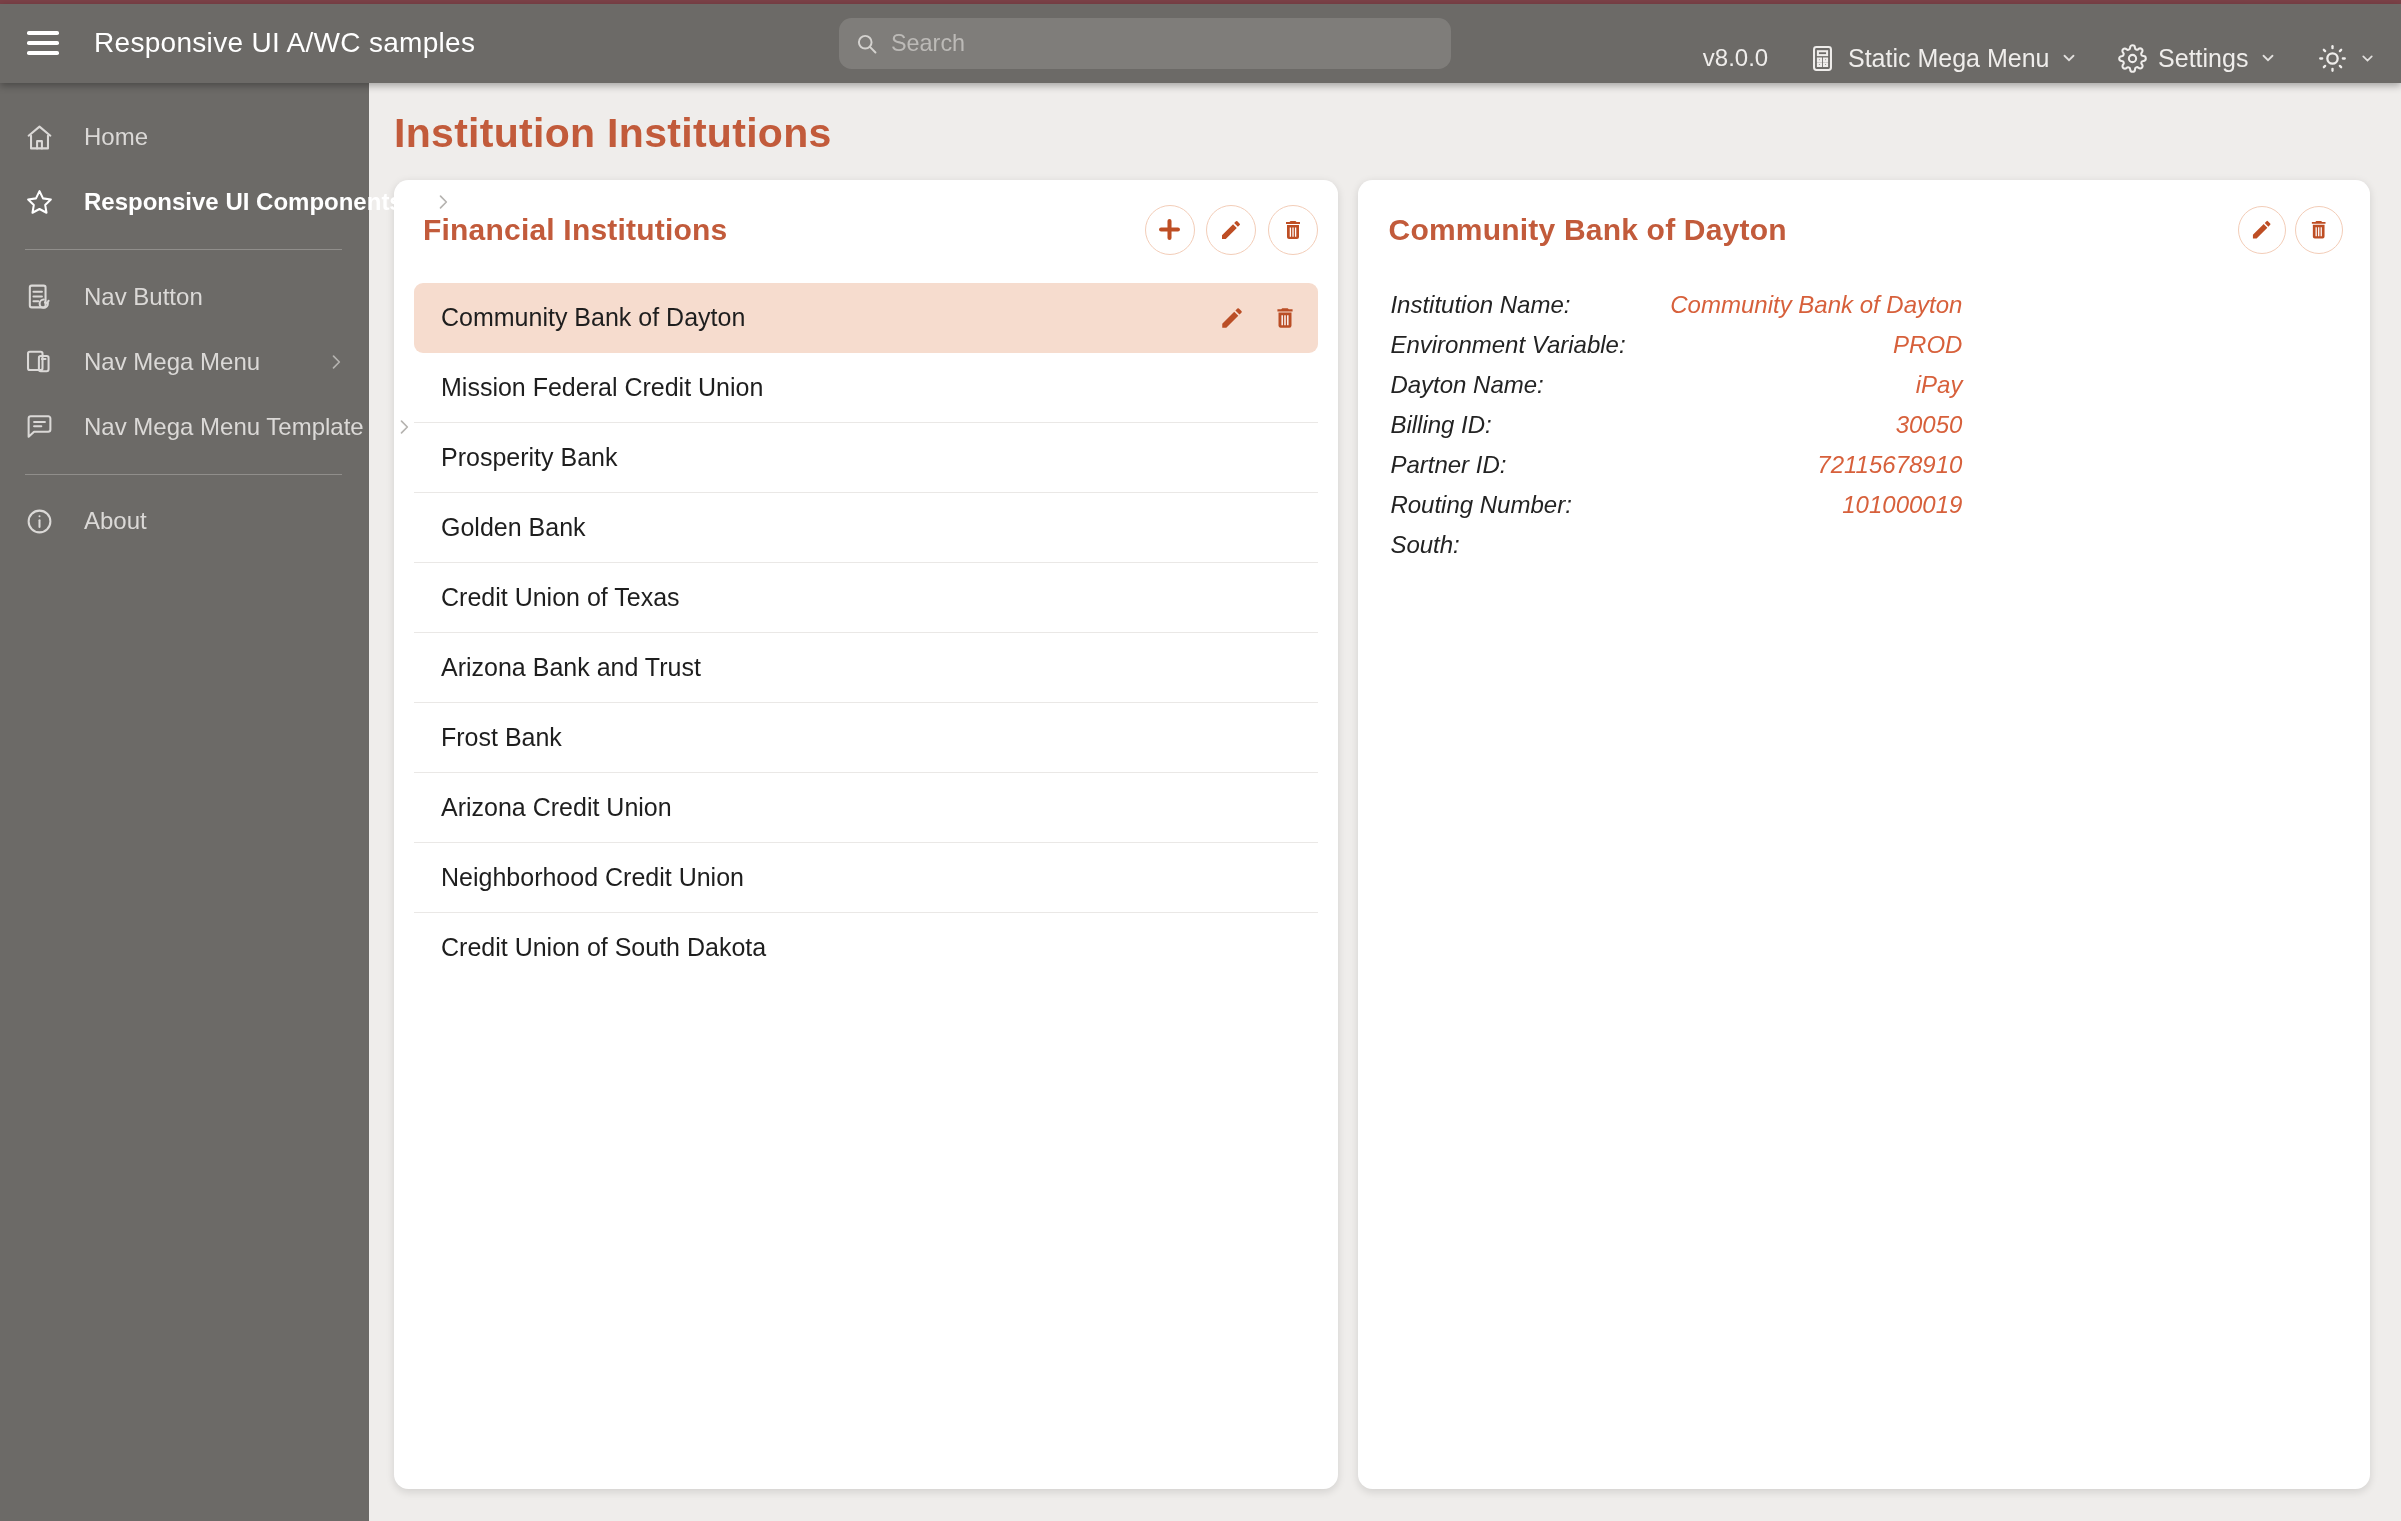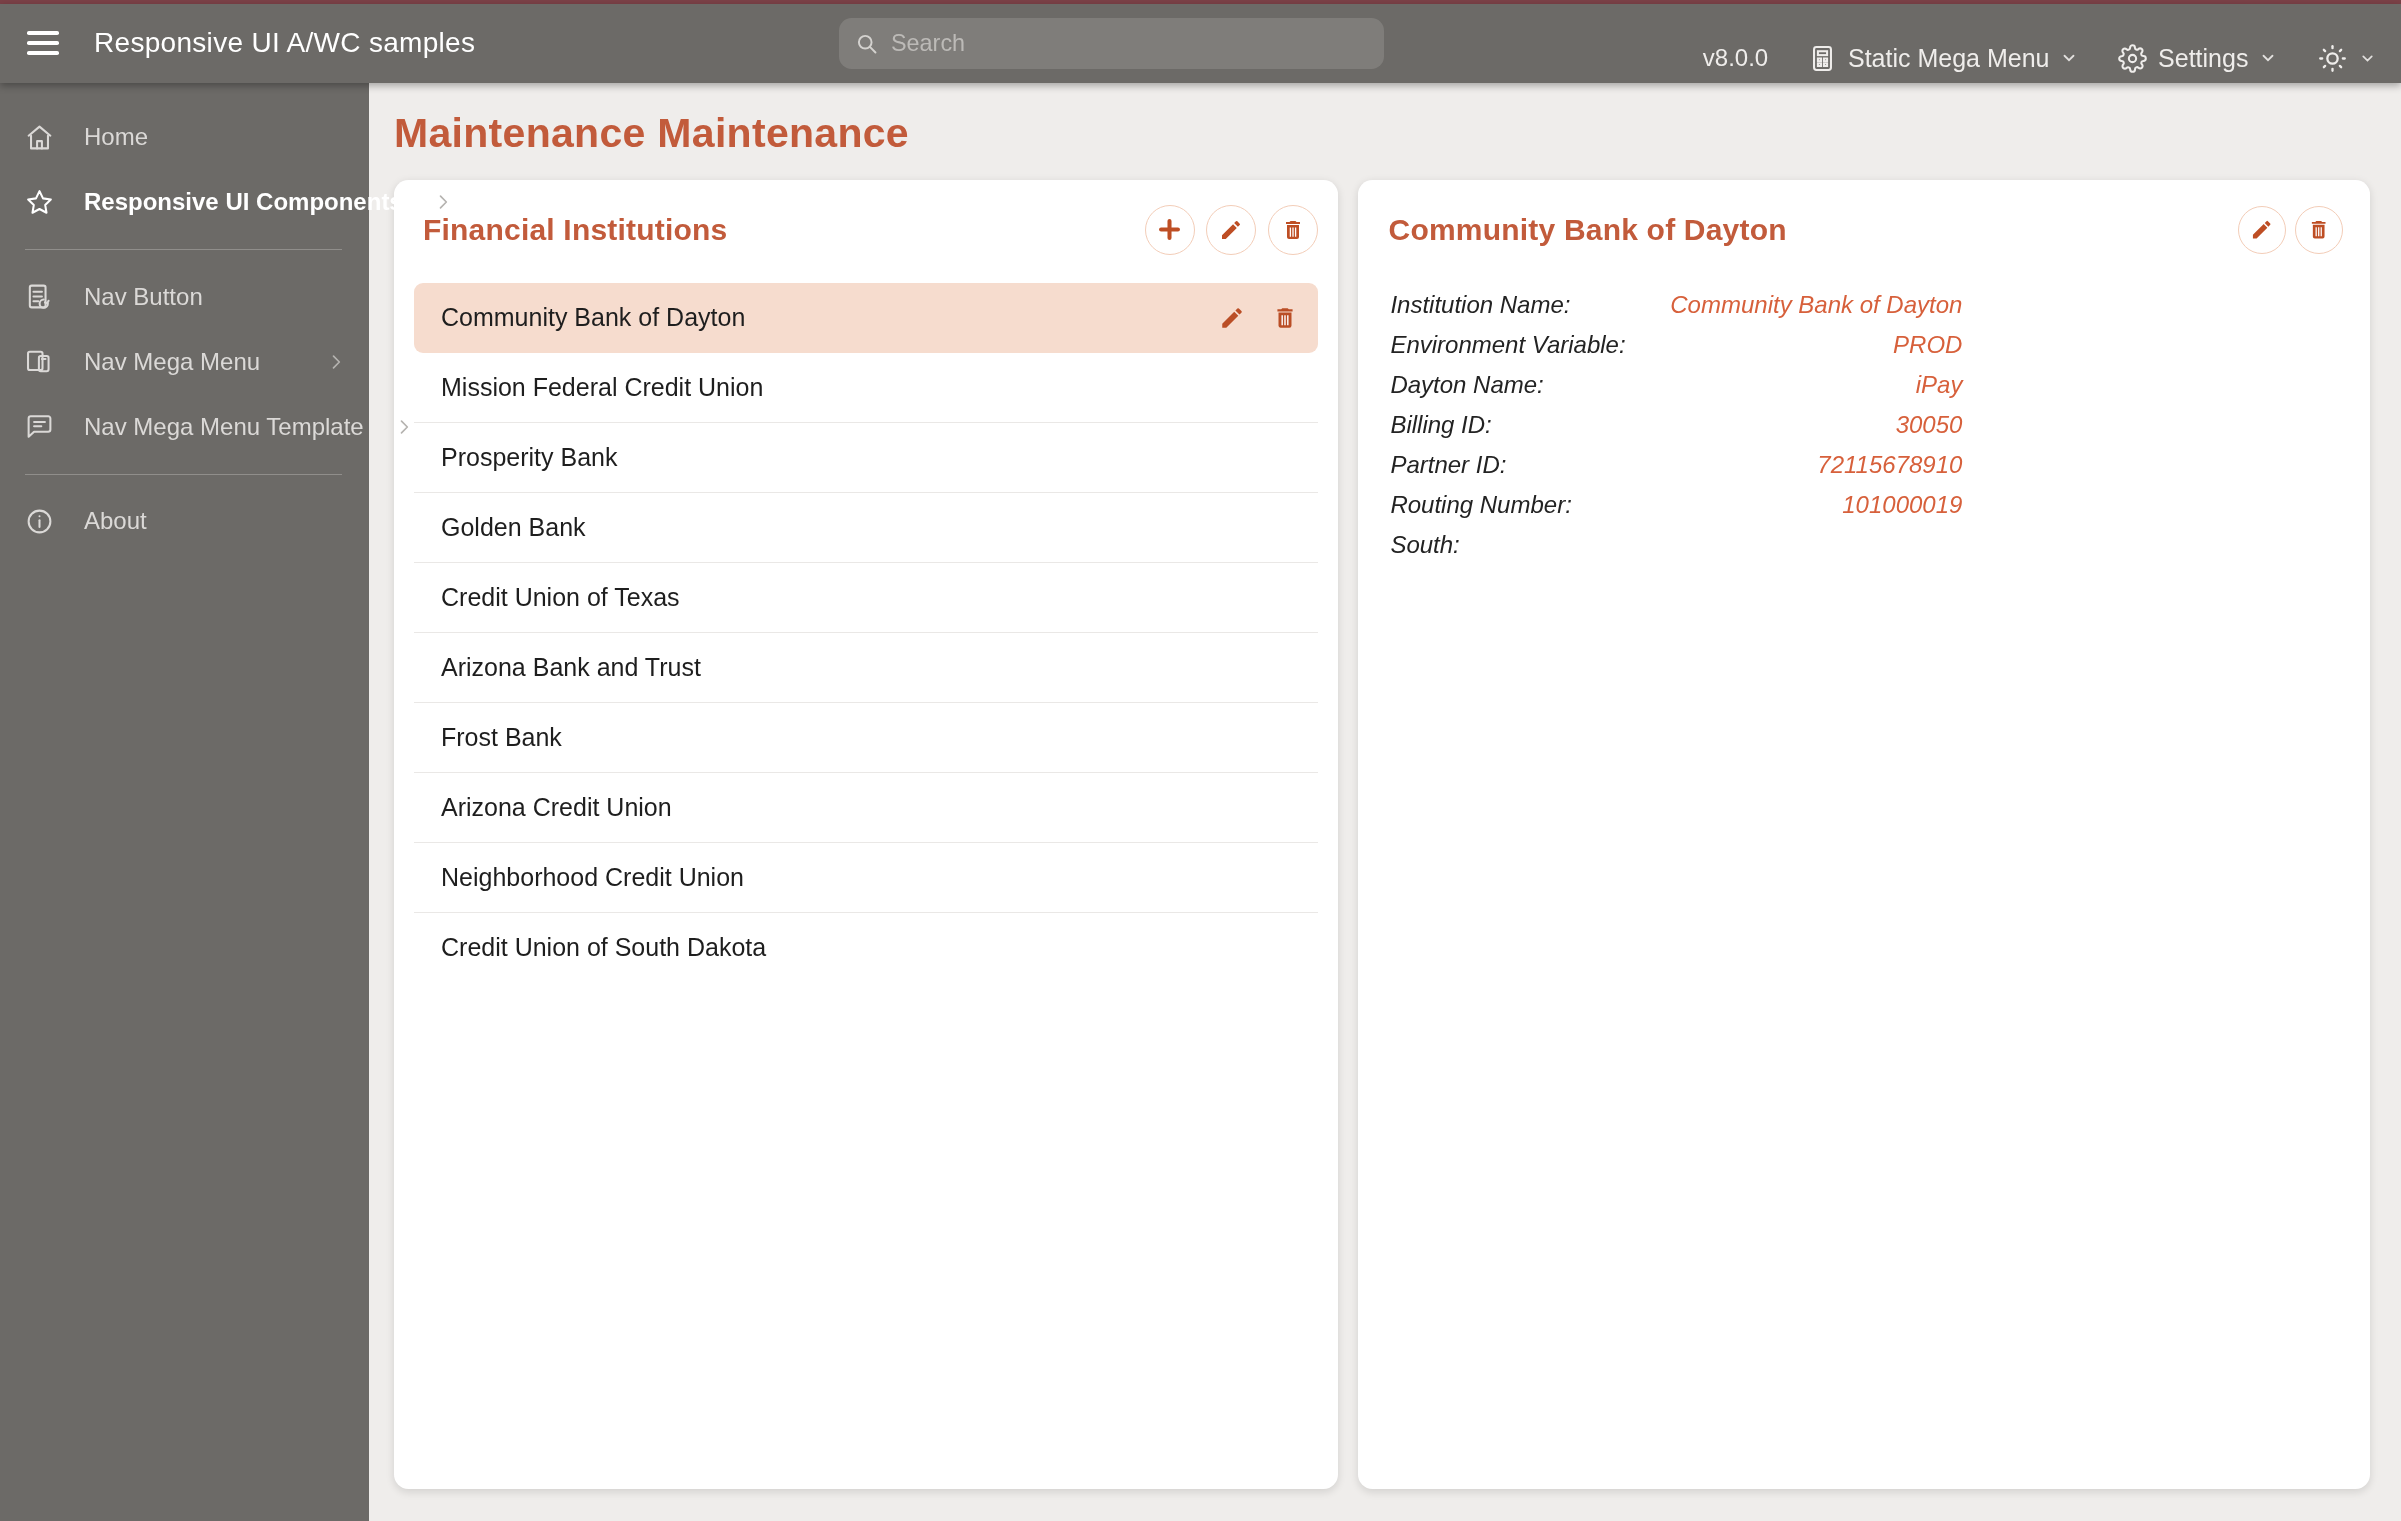--- a/index.html
+++ b/index.html
@@ -19,21 +19,21 @@
     display:flex; align-items:center;
     position:relative;
     box-shadow:0 2.7px 7.2px rgba(0,0,0,.30);
     z-index:5;
   }
   .hamburger { margin-left:27px; width:36px; height:31px; display:flex; flex-direction:column; justify-content:center; gap:6.3px; cursor:pointer; }
   .hamburger span { display:block; width:32px; height:3.6px; background:#ffffff; border-radius:1.8px; }
   .app-title { color:#ffffff; font-size:28px; font-weight:500; margin-left:31px; letter-spacing:0.3px; white-space:nowrap; }
 
   .search-wrap {
-    position:absolute; left:839px; top:14.4px; width:545px; height:51px;
+    position:absolute; left:839px; top:14.4px; width:612px; height:51px;
     background:#7f7d7a; border-radius:12.6px;
     display:flex; align-items:center; padding:0 16px;
   }
   .search-wrap svg { flex:0 0 auto; }
   .search-input {
     flex:1; background:transparent; border:none; outline:none;
     color:#f0eeec; font-size:23.4px; margin-left:12.6px;
     font-family:"Liberation Sans", sans-serif;
   }
   .search-input::placeholder { color:#bcbab7; }
@@ -247,21 +247,21 @@
           <circle cx="12" cy="12" r="9"></circle>
           <line x1="12" y1="11" x2="12" y2="16.5"></line>
           <line x1="12" y1="7.6" x2="12" y2="7.7"></line>
         </svg>
       </span>
       <span class="lbl">About</span>
     </div>
   </div>
 
 <div class="content">
-  <div class="page-title">Maintenance Maintenance</div>
+  <div class="page-title">Institution Institutions</div>
 
   <div class="cards">
 
     <div class="card left">
       <div class="card-head">
         <div class="card-title">Financial Institutions</div>
         <div class="head-actions">
           <div class="circle-btn">
             <svg width="27" height="27" viewBox="0 0 24 24" fill="none" stroke="currentColor" stroke-width="3.6" stroke-linecap="round">
                 <line x1="12" y1="4.5" x2="12" y2="19.5"></line>

